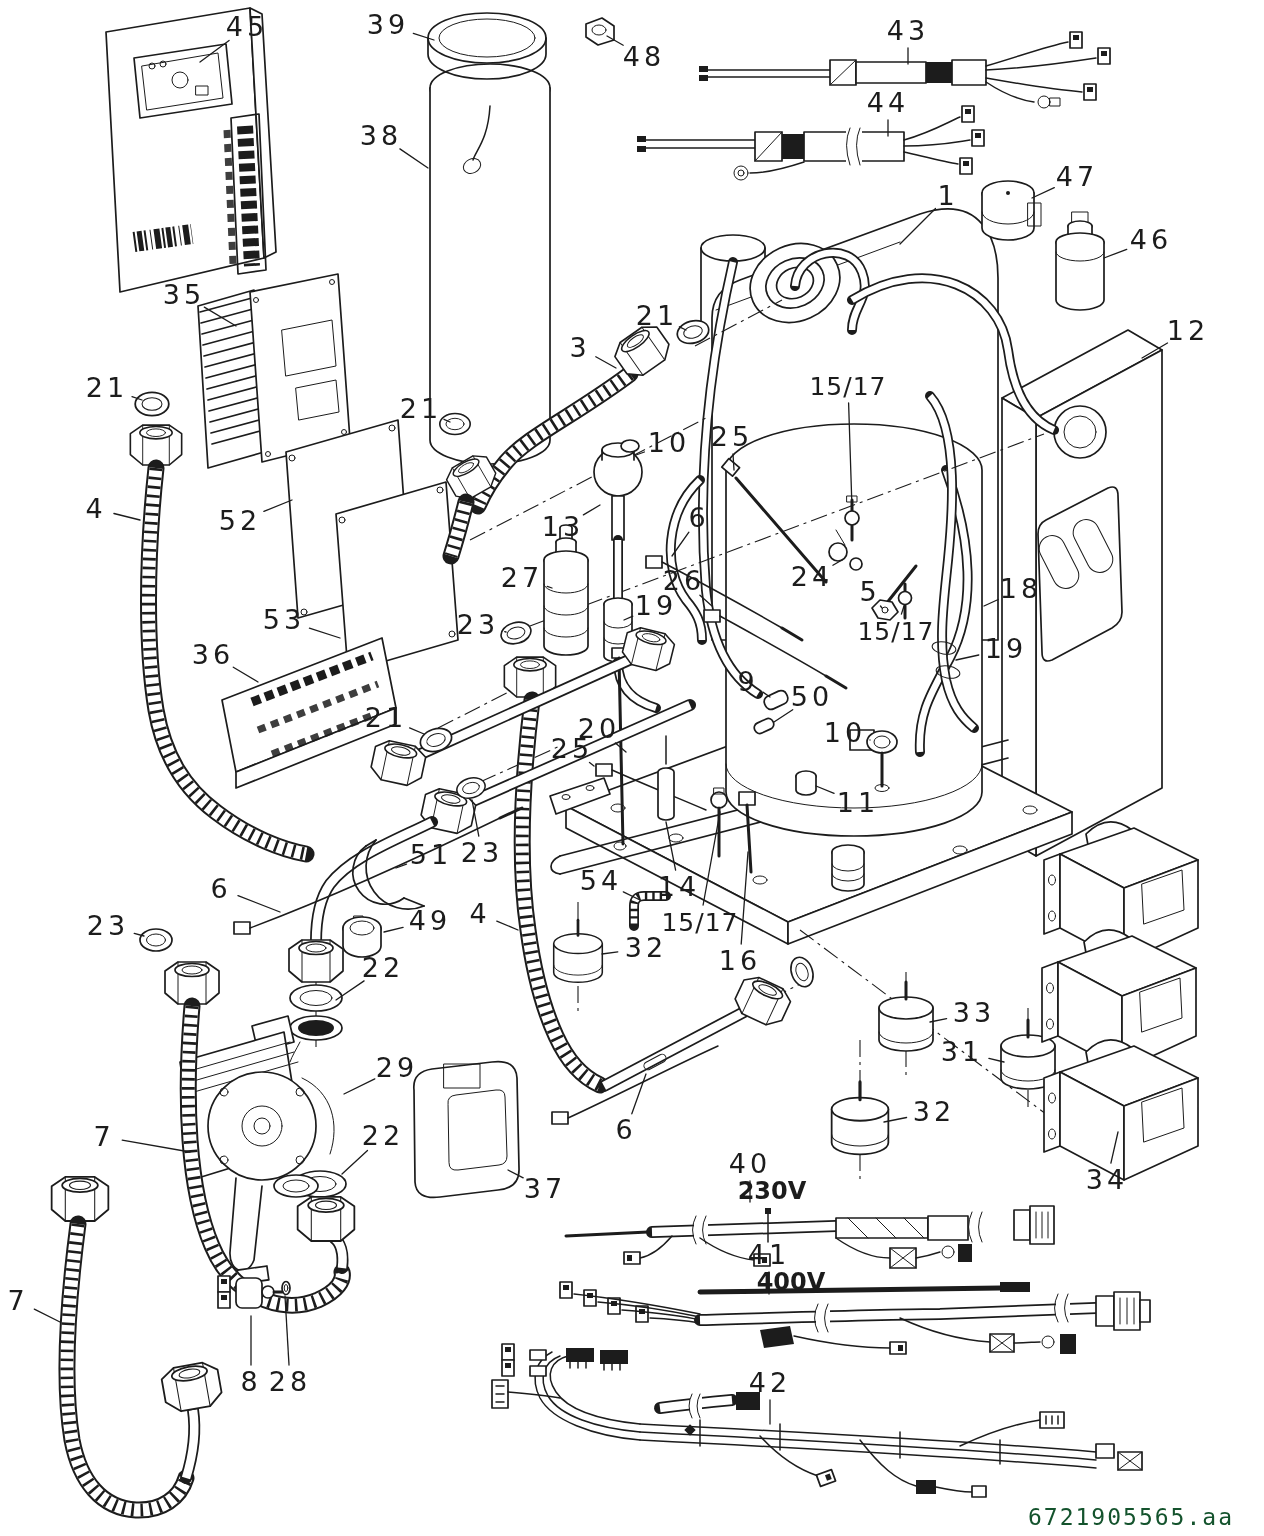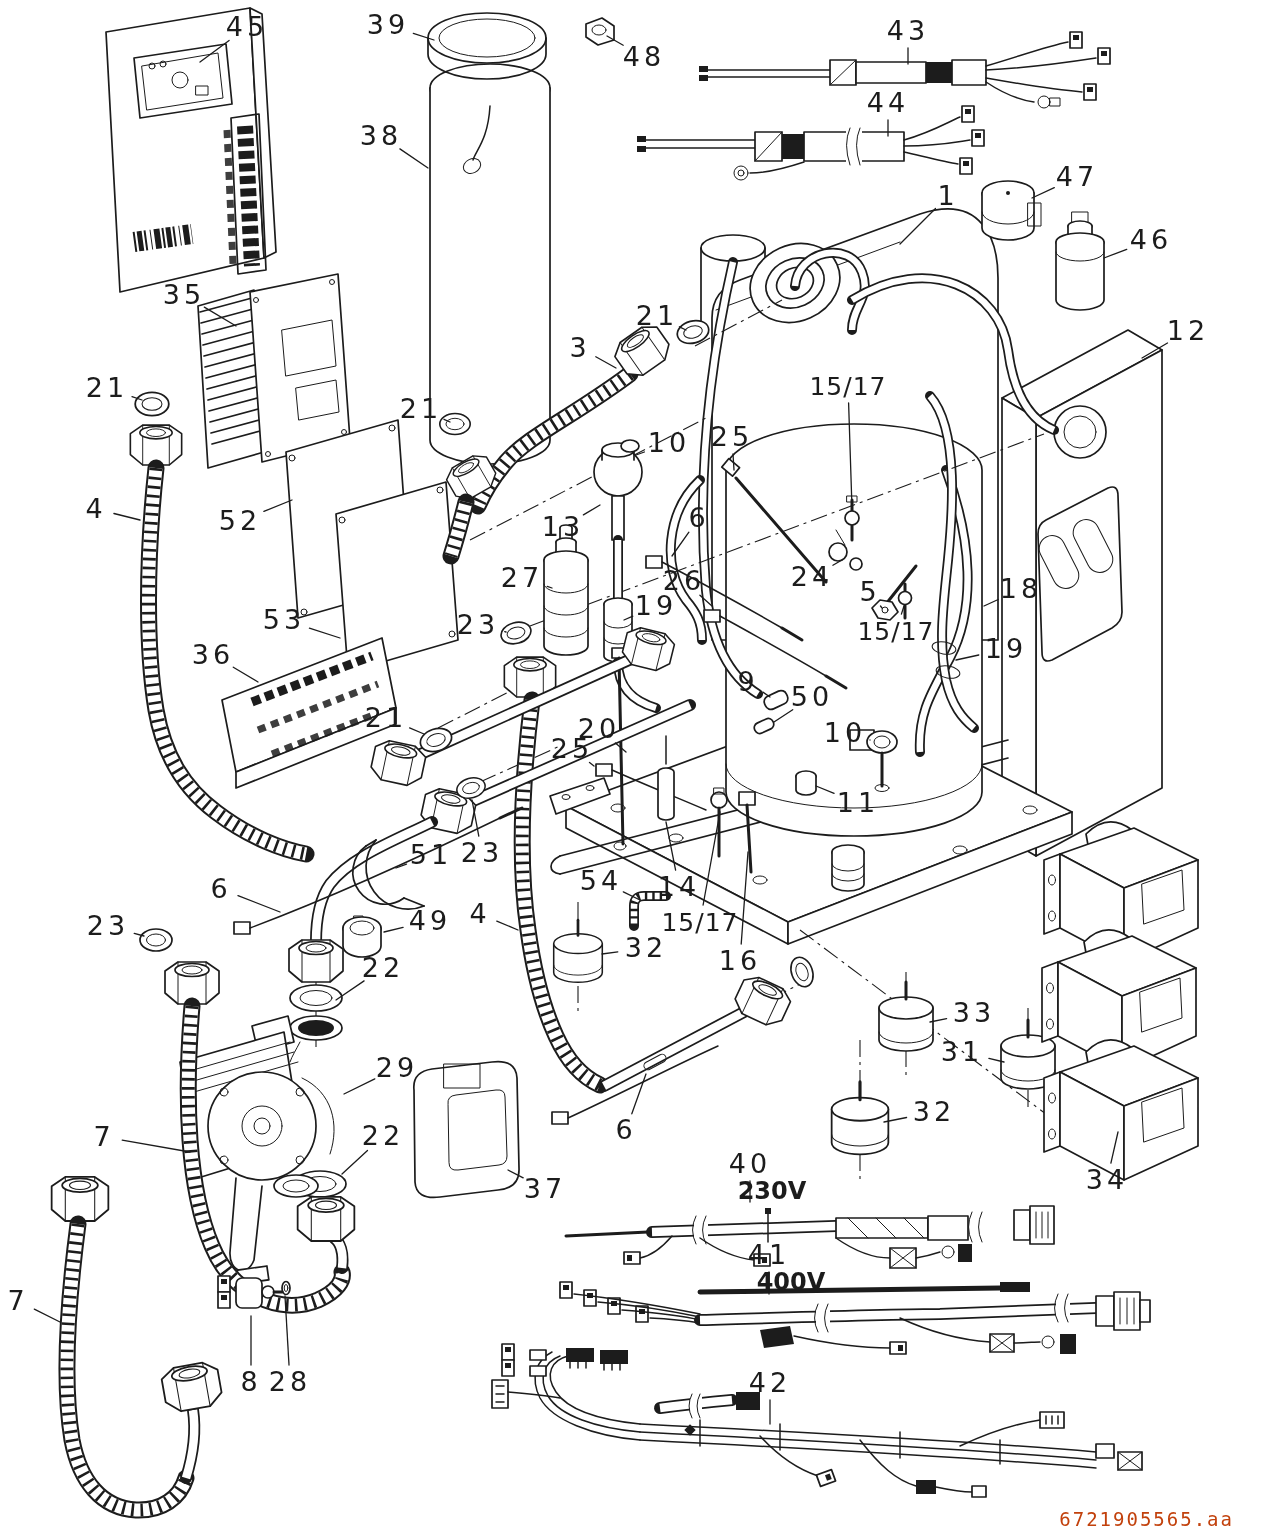--- a/index.html
+++ b/index.html
@@ -30,21 +30,21 @@
   .slots2{stroke-width:7;stroke-dasharray:8 6;stroke-linecap:butt;opacity:.85}
   .termrow{stroke-width:16;stroke-dasharray:8 4.5;stroke-linecap:butt}
   .barcode{stroke-width:20;stroke-dasharray:2 2 5 2 2 4 1 3 6 2;stroke-linecap:butt}
   .leader{stroke-width:1.3}
   .co-label{font-family:"DejaVu Sans","Liberation Sans",sans-serif;font-size:27px;
             letter-spacing:4px;fill:#1c1c1c;stroke:none}
   .co-label.small{font-size:25px;letter-spacing:1px}
   .co-label.co-bold{font-weight:bold;font-size:24px;letter-spacing:0}
   .drawing-number{position:absolute;right:10px;bottom:6px;
     font-family:"DejaVu Sans Mono","Liberation Mono",monospace;
-    font-size:19px;letter-spacing:2px;color:#c2410c}
+    font-size:23px;letter-spacing:2px;color:#14532d}
 </style>
 </head>
 <body>
 
 <div class="stage">
 <svg viewBox="0 0 1264 1536" width="1264" height="1536">
   <defs>
     <g id="hexnut">
       <polygon class="f" points="-27,-13 -14,-22 14,-22 27,-13 27,9 14,20 -14,20 -27,9"></polygon>
       <line x1="-14" y1="-22" x2="-14" y2="20" class="thin"></line>

